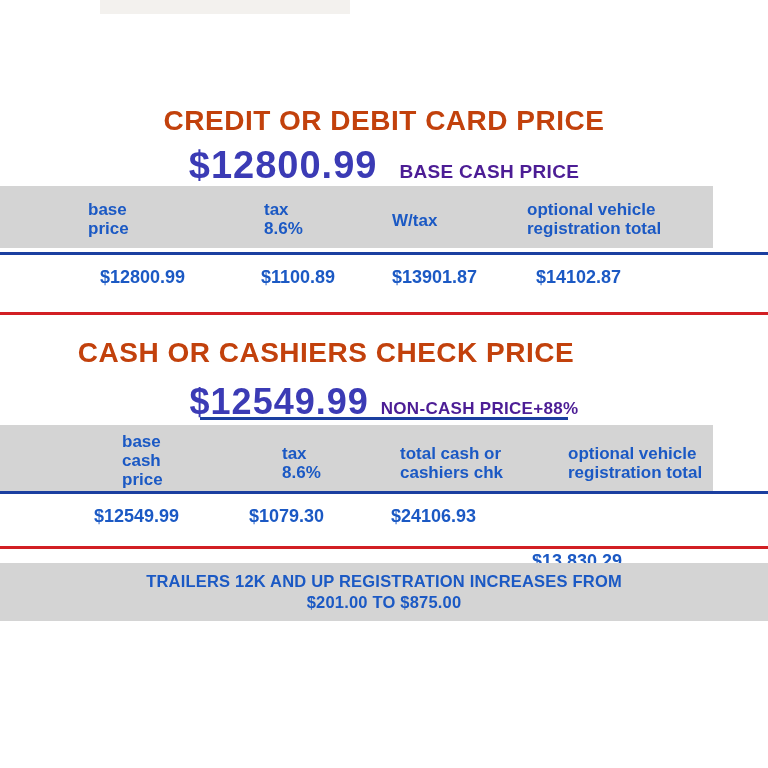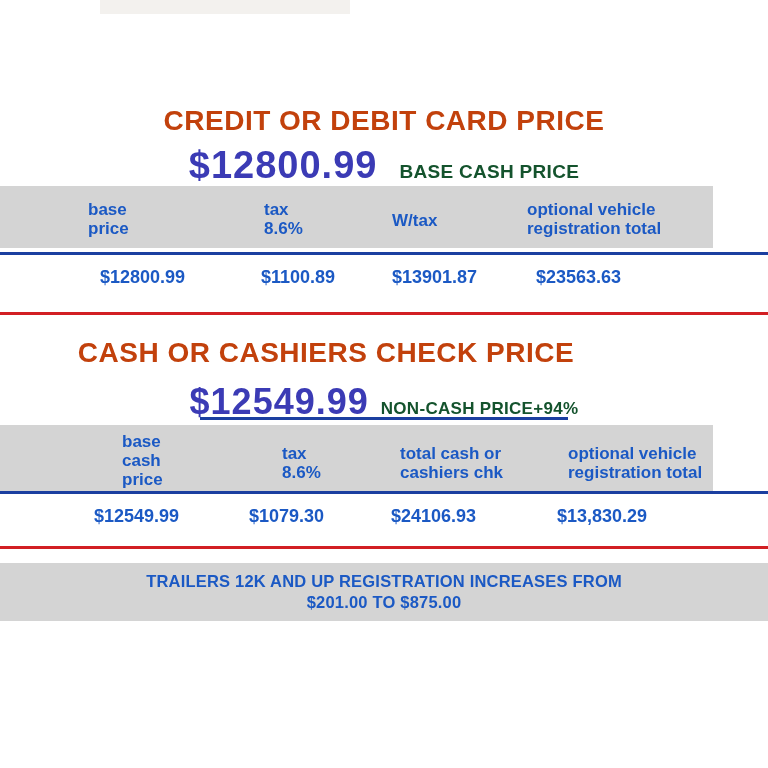--- a/index.html
+++ b/index.html
@@ -43,21 +43,21 @@
     display: flex;
     align-items: baseline;
     justify-content: center;
   }
   .big-price {
     color: #3b3bb5;
     font-weight: bold;
     letter-spacing: 1px;
   }
   .price-caption {
-    color: #14532d;
+    color: #4c1d95;
     font-weight: bold;
     letter-spacing: 0.3px;
   }
 
   
   .grey-strip {
     background: #d4d4d4;
     width: 713px;
     box-sizing: border-box;
     display: flex;
@@ -160,21 +160,21 @@
   #sec2-rule { position: absolute; left: 0; top: 491px; }
 
   #sec2-vals {
     position: absolute;
     left: 0; top: 500px; height: 42px;
   }
   #sec2-vals .v { position: absolute; top: 6px; font-size: 18px; }
   #sec2-vals .v1 { left: 94px; }
   #sec2-vals .v2 { left: 249px; text-align: center; }
   #sec2-vals .v3 { left: 391px; }
-  #sec2-vals .v4 { left: 557px; }
+  #sec2-vals .v4 { left: 532px; margin-top: 45px; }
 
   #sec2-red { position: absolute; left: 0; top: 546px; }
 
   
   #footer-note {
     position: absolute;
     left: 0; top: 563px;
     width: 768px;
     height: 58px;
     background: #d4d4d4;
@@ -223,30 +223,30 @@
       <div>registration total</div>
     </div>
   </div>
 
   <div id="sec1-rule" class="rule-blue"></div>
 
   <div id="sec1-vals" class="value-row">
     <span class="cell v v1">$12800.99</span>
     <span class="cell v v2">$1100.89</span>
     <span class="cell v v3">$13901.87</span>
-    <span class="cell v v4">$23563.63</span>
+    <span class="cell v v4">$14102.87</span>
   </div>
 
   <div id="sec1-red" class="rule-red"></div>
 
   <div id="sec2-title" class="section-title">CASH OR CASHIERS CHECK PRICE</div>
 
   <div id="sec2-price" class="price-row">
     <span class="big-price">$12549.99</span>
-    <span class="price-caption">NON-CASH PRICE+94%</span>
+    <span class="price-caption">NON-CASH PRICE+88%</span>
   </div>
   <div id="sec2-underline"></div>
 
   <div id="sec2-head" class="grey-strip" style="height:66px;">
     <div class="cell c1">
       <div>base</div>
       <div>cash</div>
       <div>price</div>
     </div>
     <div class="cell c2">

